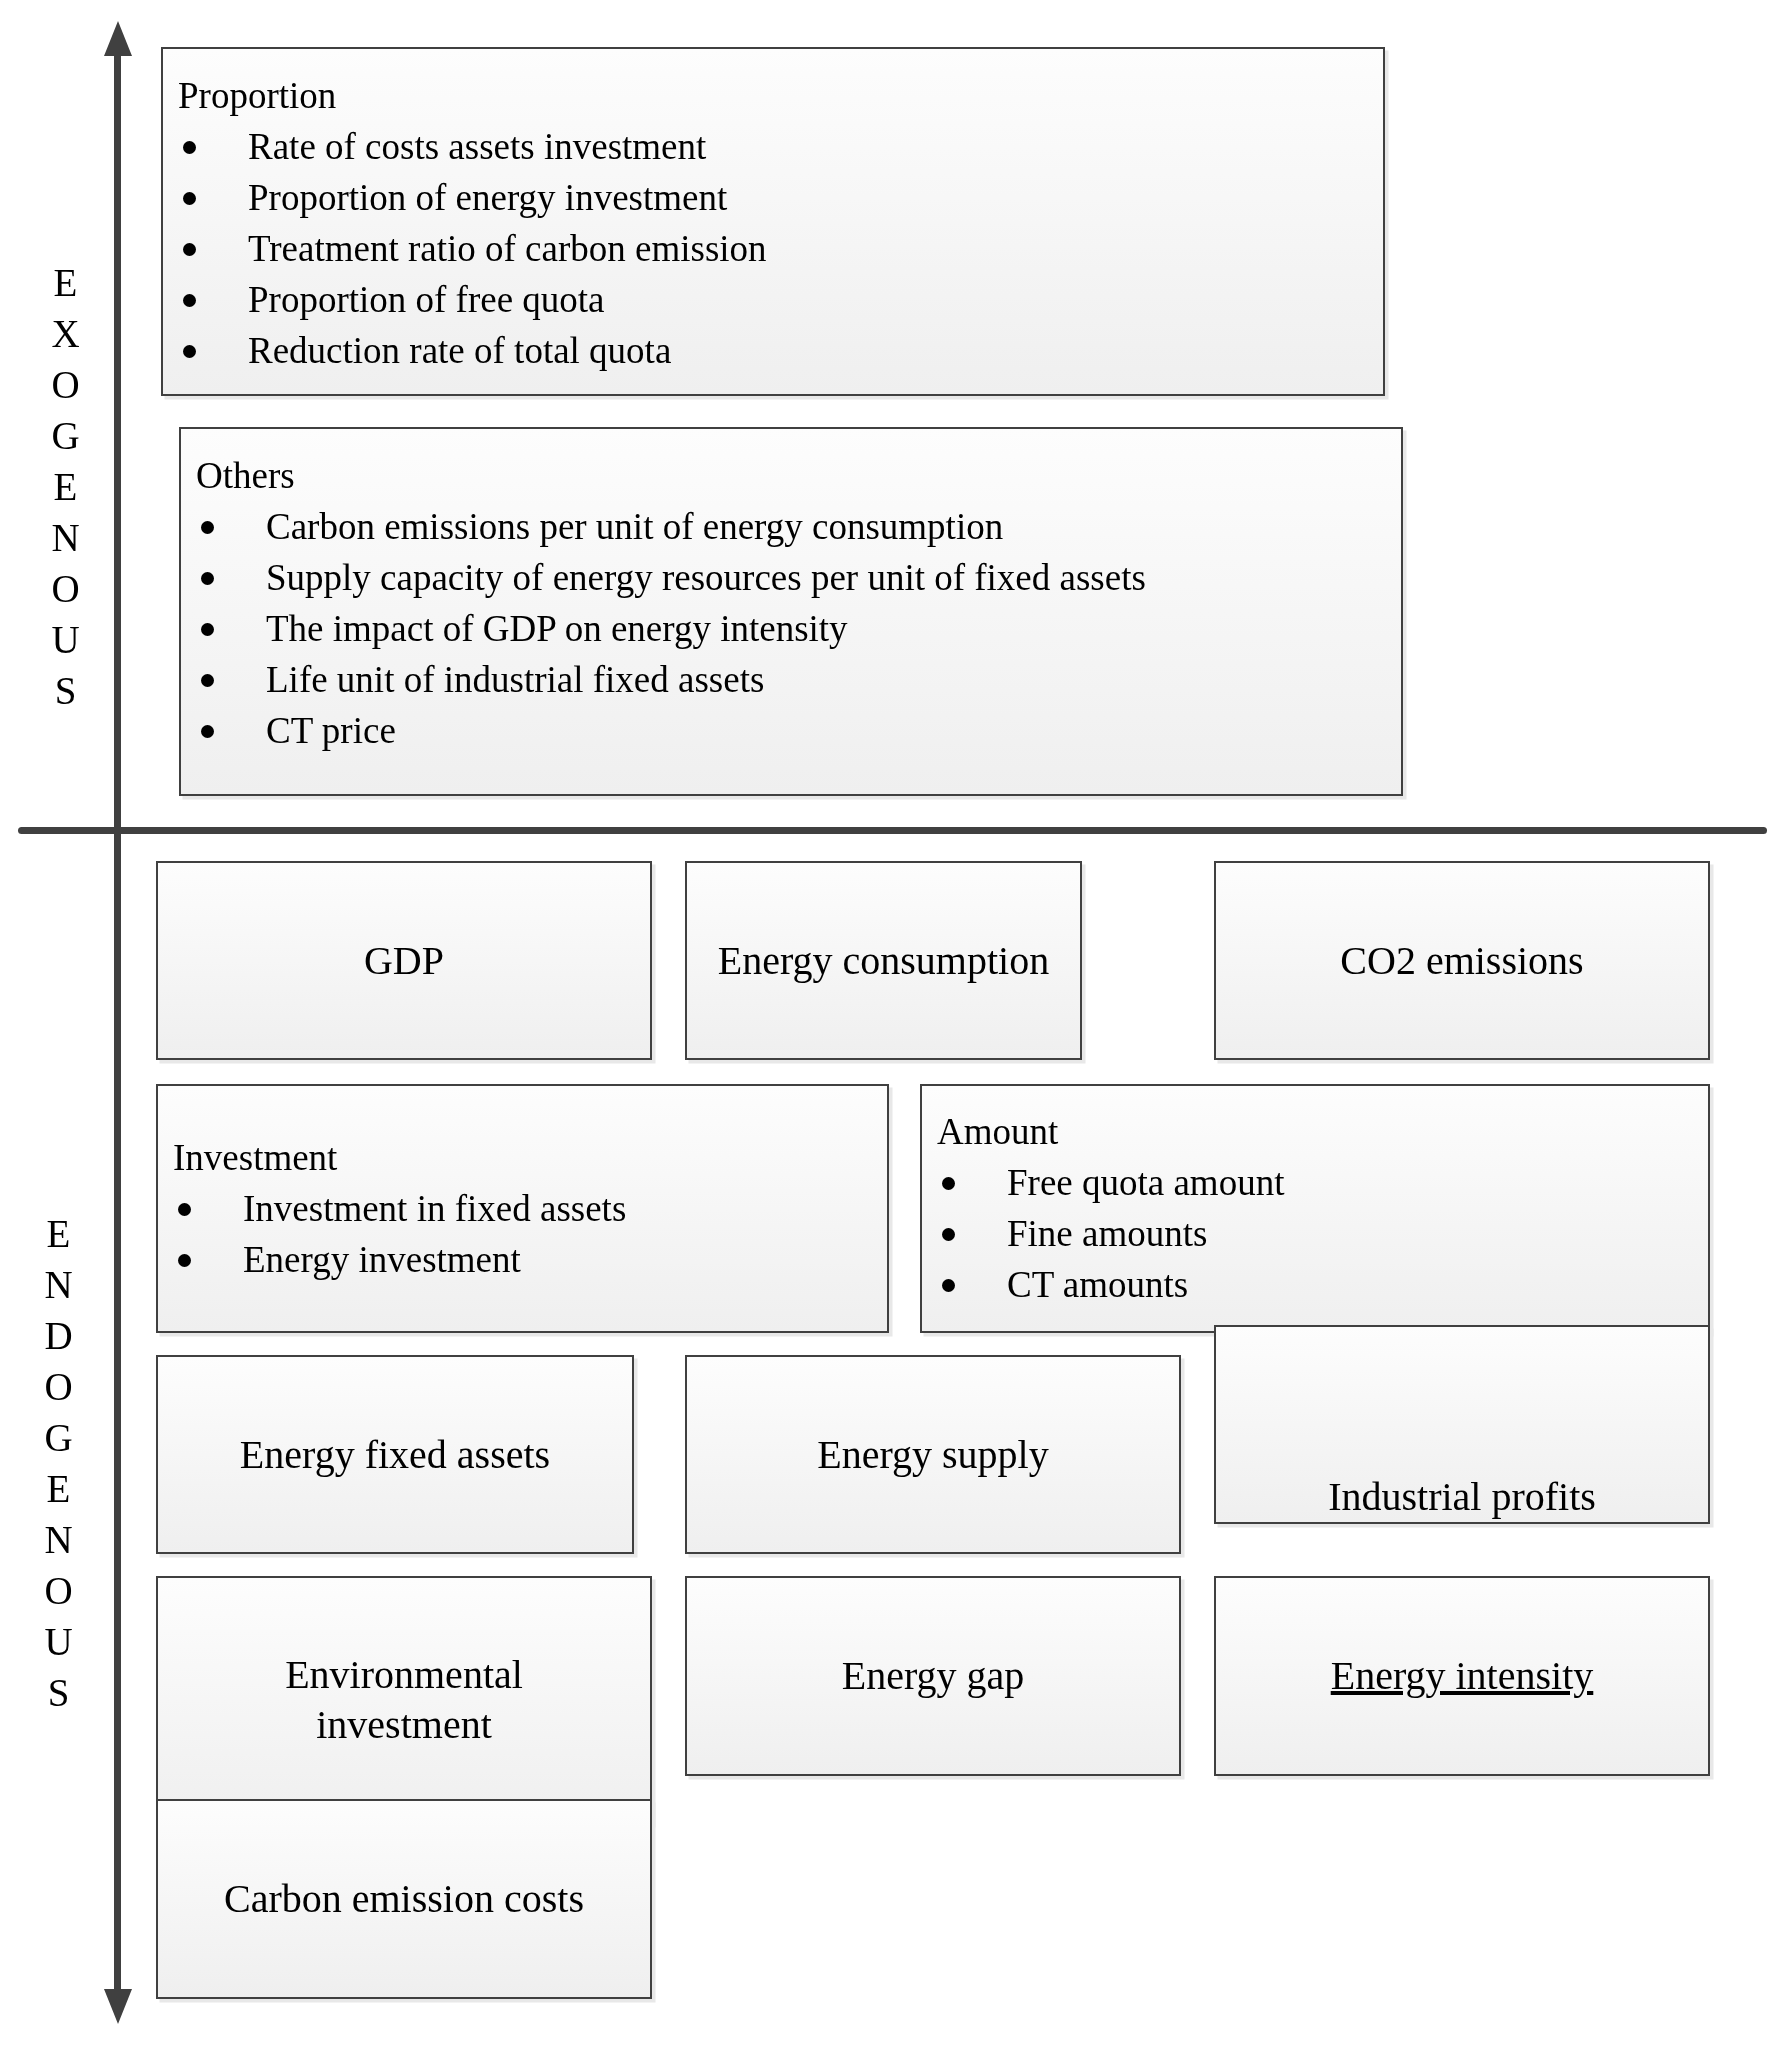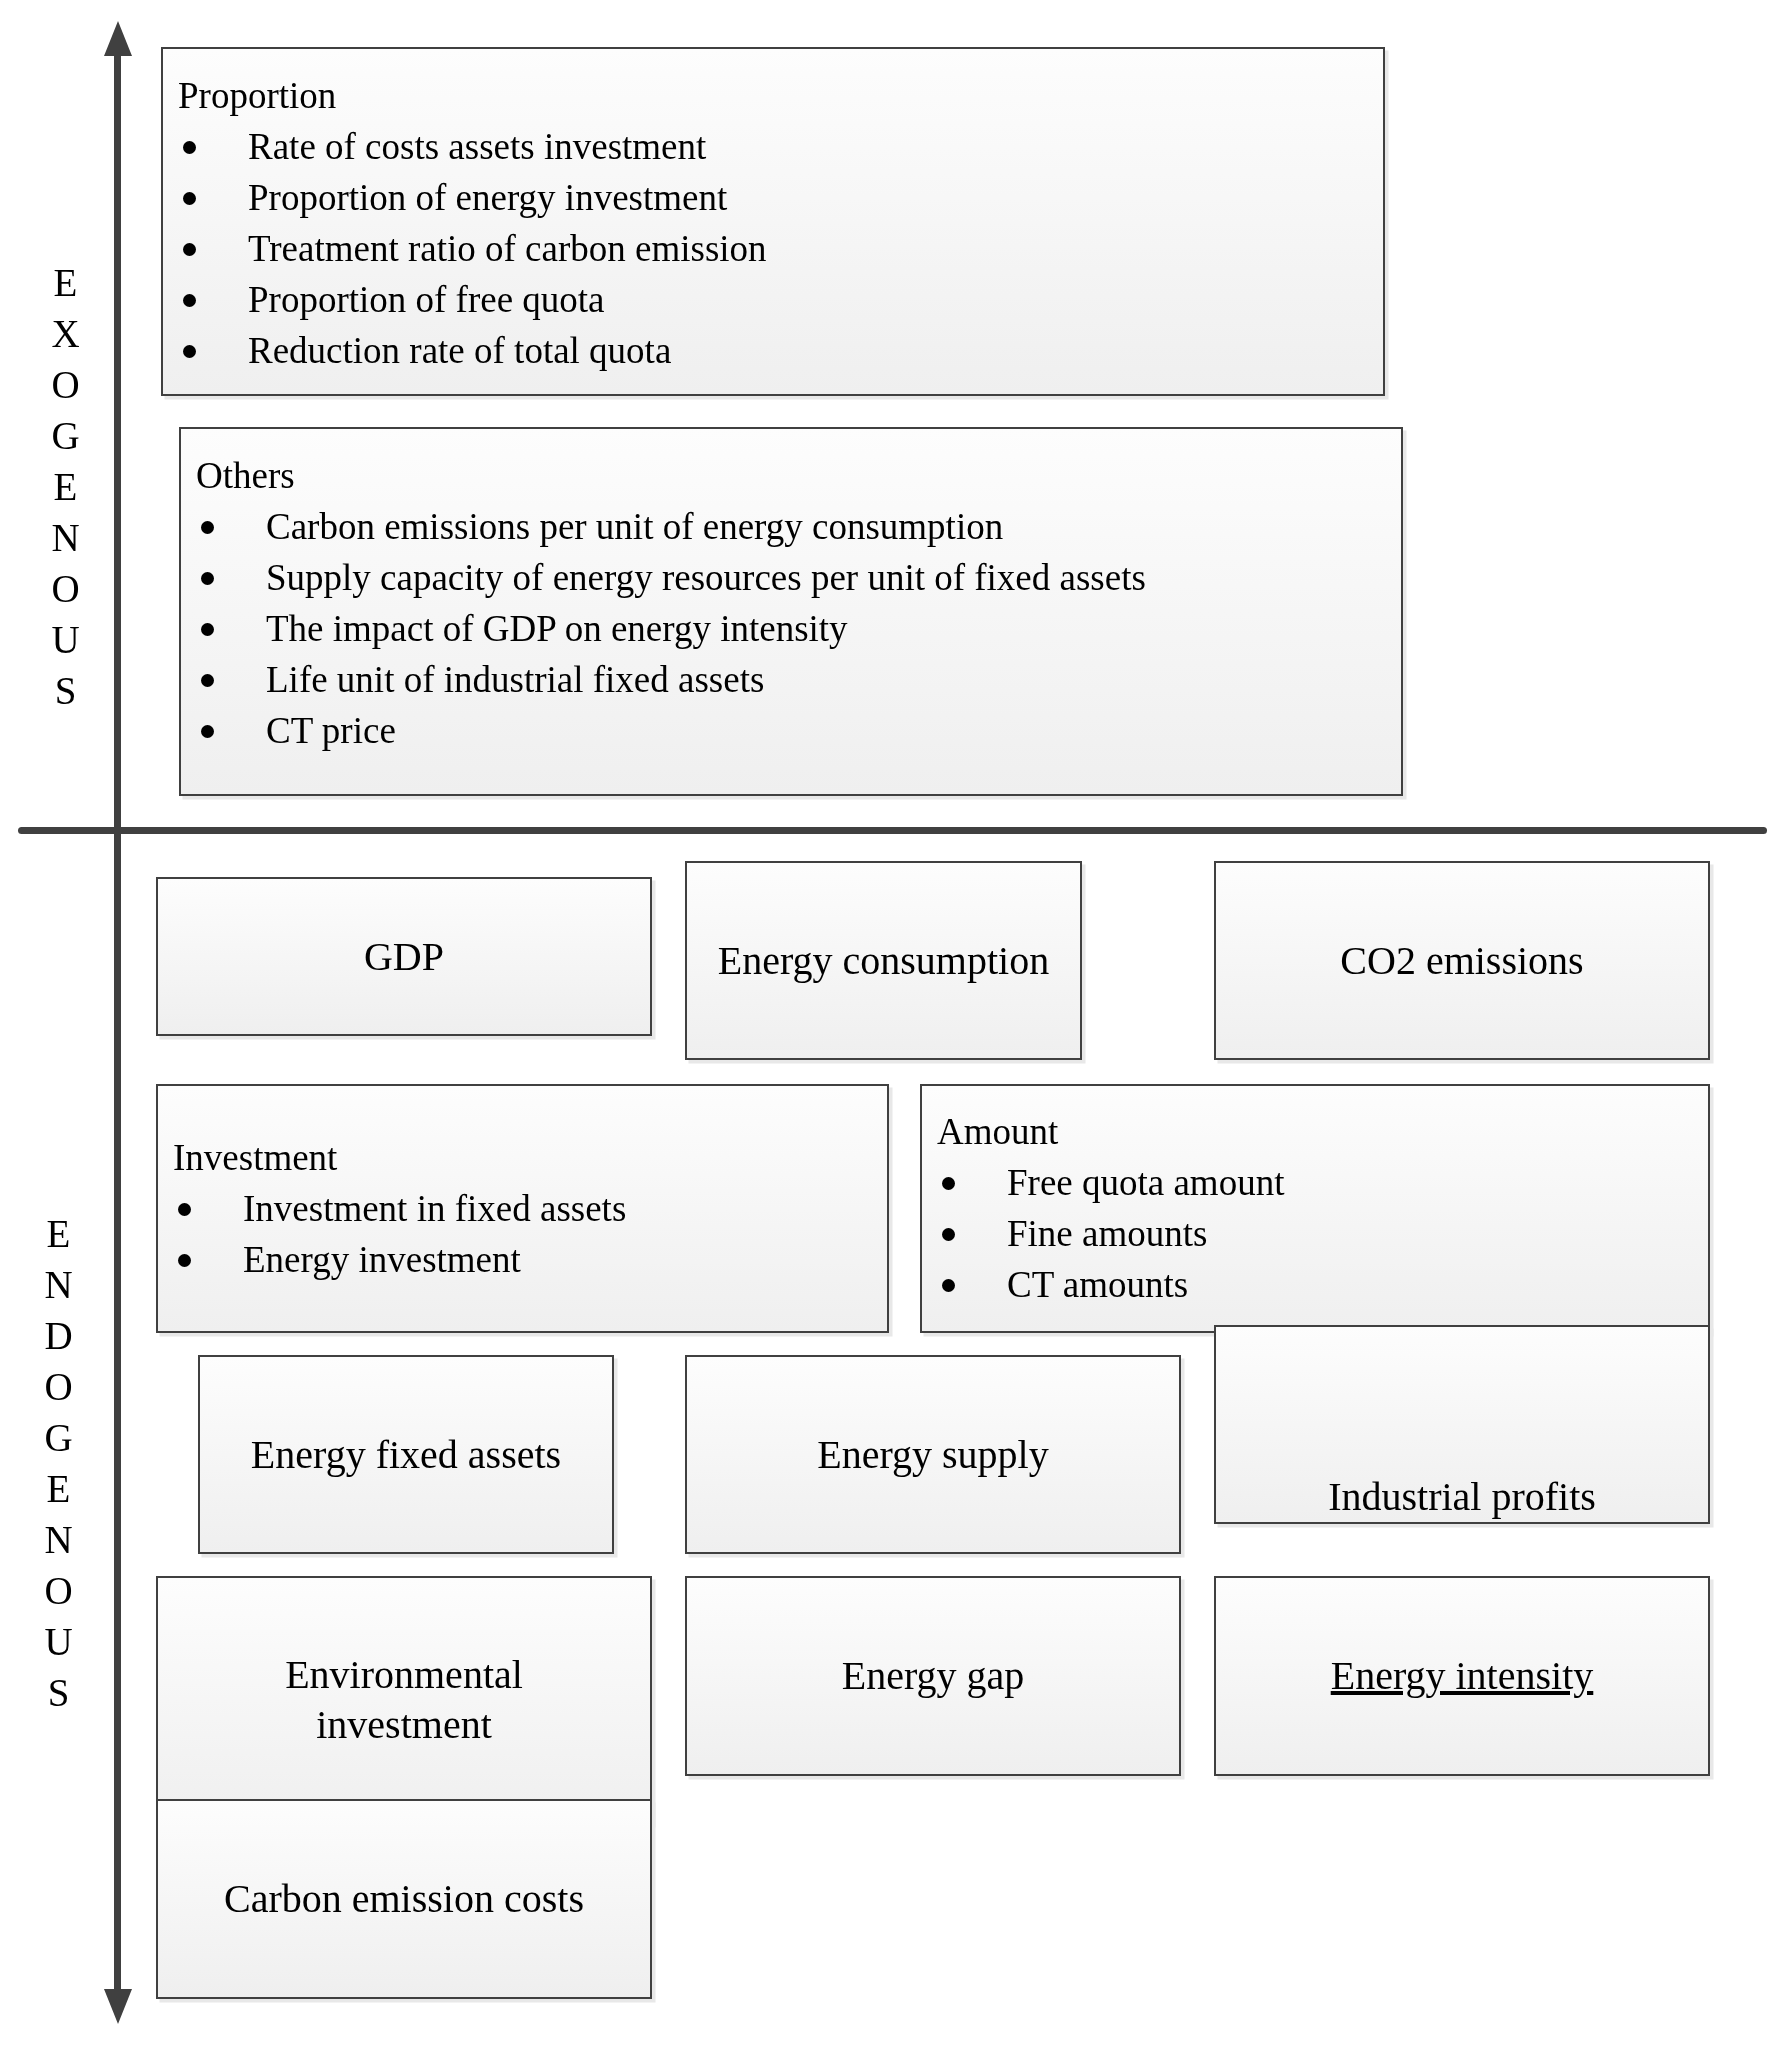--- a/index.html
+++ b/index.html
@@ -66,21 +66,21 @@
   <span class="ttl">Others</span>
   <ul>
     <li>Carbon emissions per unit of energy consumption</li>
     <li>Supply capacity of energy resources per unit of fixed assets</li>
     <li>The impact of GDP on energy intensity</li>
     <li>Life unit of industrial fixed assets</li>
     <li>CT price</li>
   </ul>
 </div>
 
-<div class="box center" style="left:156px;top:861px;width:496px;height:159px;margin-top:16px;">
+<div class="box center" style="left:156px;top:861px;width:496px;height:199px;">
   <span>GDP</span>
 </div>
 <div class="box center" style="left:685px;top:861px;width:397px;height:199px;">
   <span>Energy consumption</span>
 </div>
 <div class="box center" style="left:1214px;top:861px;width:496px;height:199px;">
   <span>CO2 emissions</span>
 </div>
 
 <div class="box list" style="left:156px;top:1084px;width:733px;height:249px;padding-top:46px;">
@@ -92,21 +92,21 @@
 </div>
 <div class="box list" style="left:920px;top:1084px;width:790px;height:249px;padding-top:20px;">
   <span class="ttl">Amount</span>
   <ul>
     <li>Free quota amount</li>
     <li>Fine amounts</li>
     <li>CT amounts</li>
   </ul>
 </div>
 
-<div class="box center" style="left:156px;top:1355px;width:416px;height:199px;margin-left:42px;">
+<div class="box center" style="left:156px;top:1355px;width:478px;height:199px;">
   <span>Energy fixed assets</span>
 </div>
 <div class="box center" style="left:685px;top:1355px;width:496px;height:199px;">
   <span>Energy supply</span>
 </div>
 <div class="box center" style="left:1214px;top:1325px;width:496px;height:199px;align-items:flex-end;">
   <span>Industrial profits</span>
 </div>
 
 <div class="box center" style="left:156px;top:1576px;width:496px;height:248px;flex-direction:column;">

